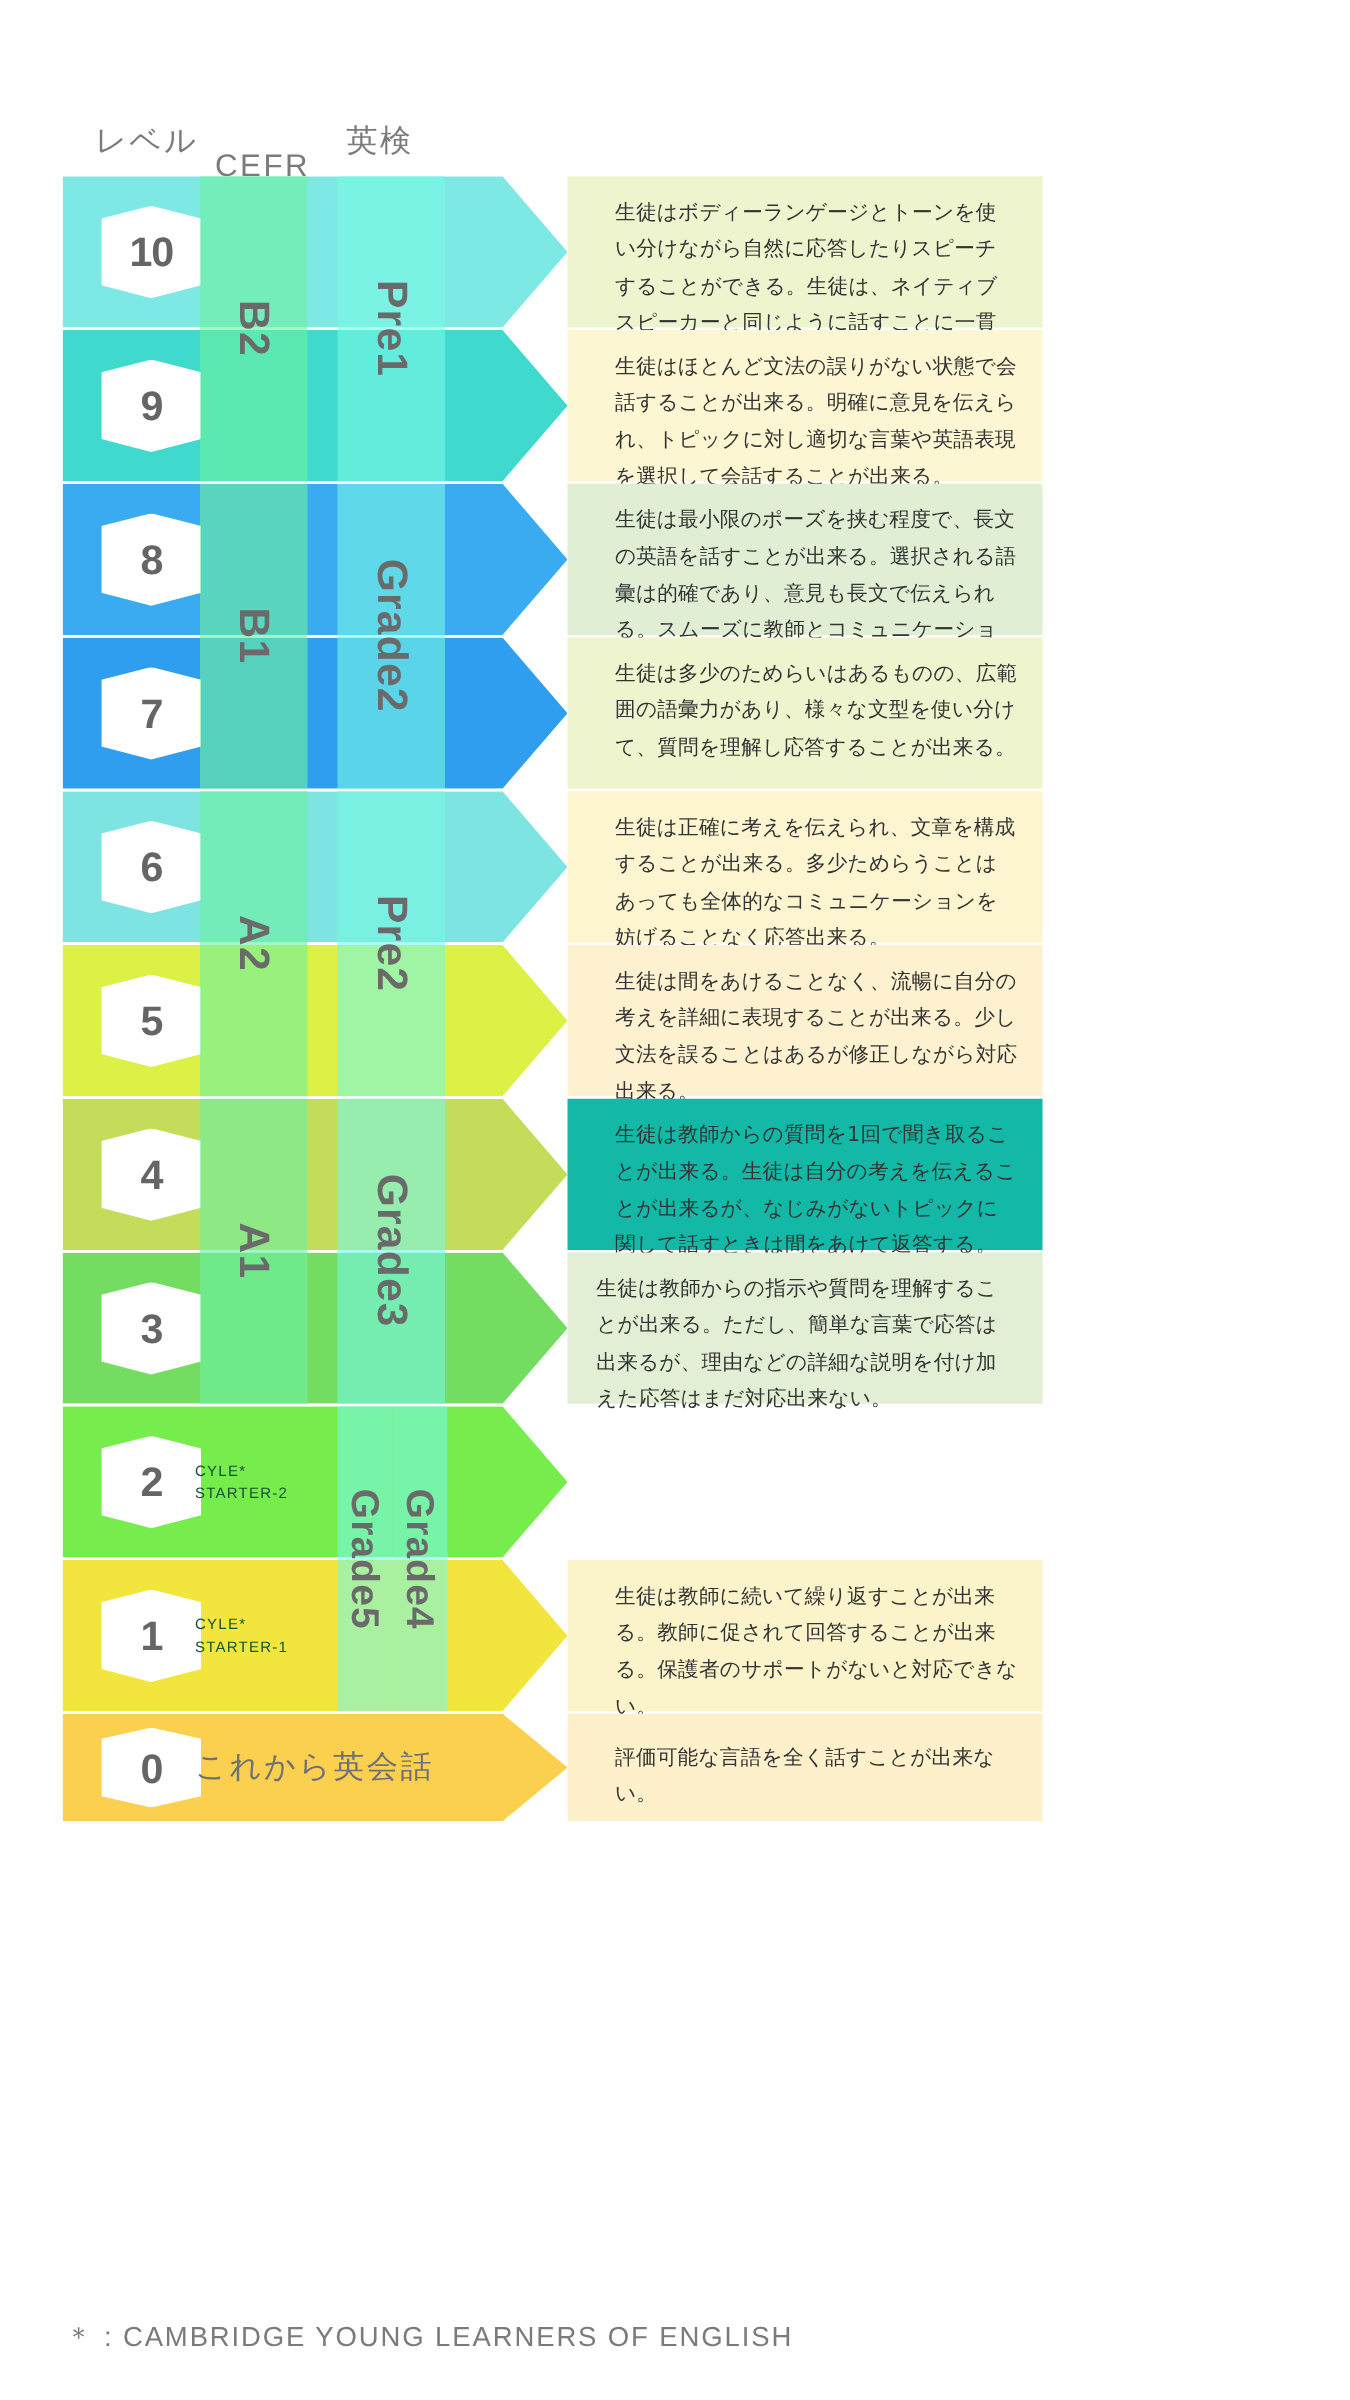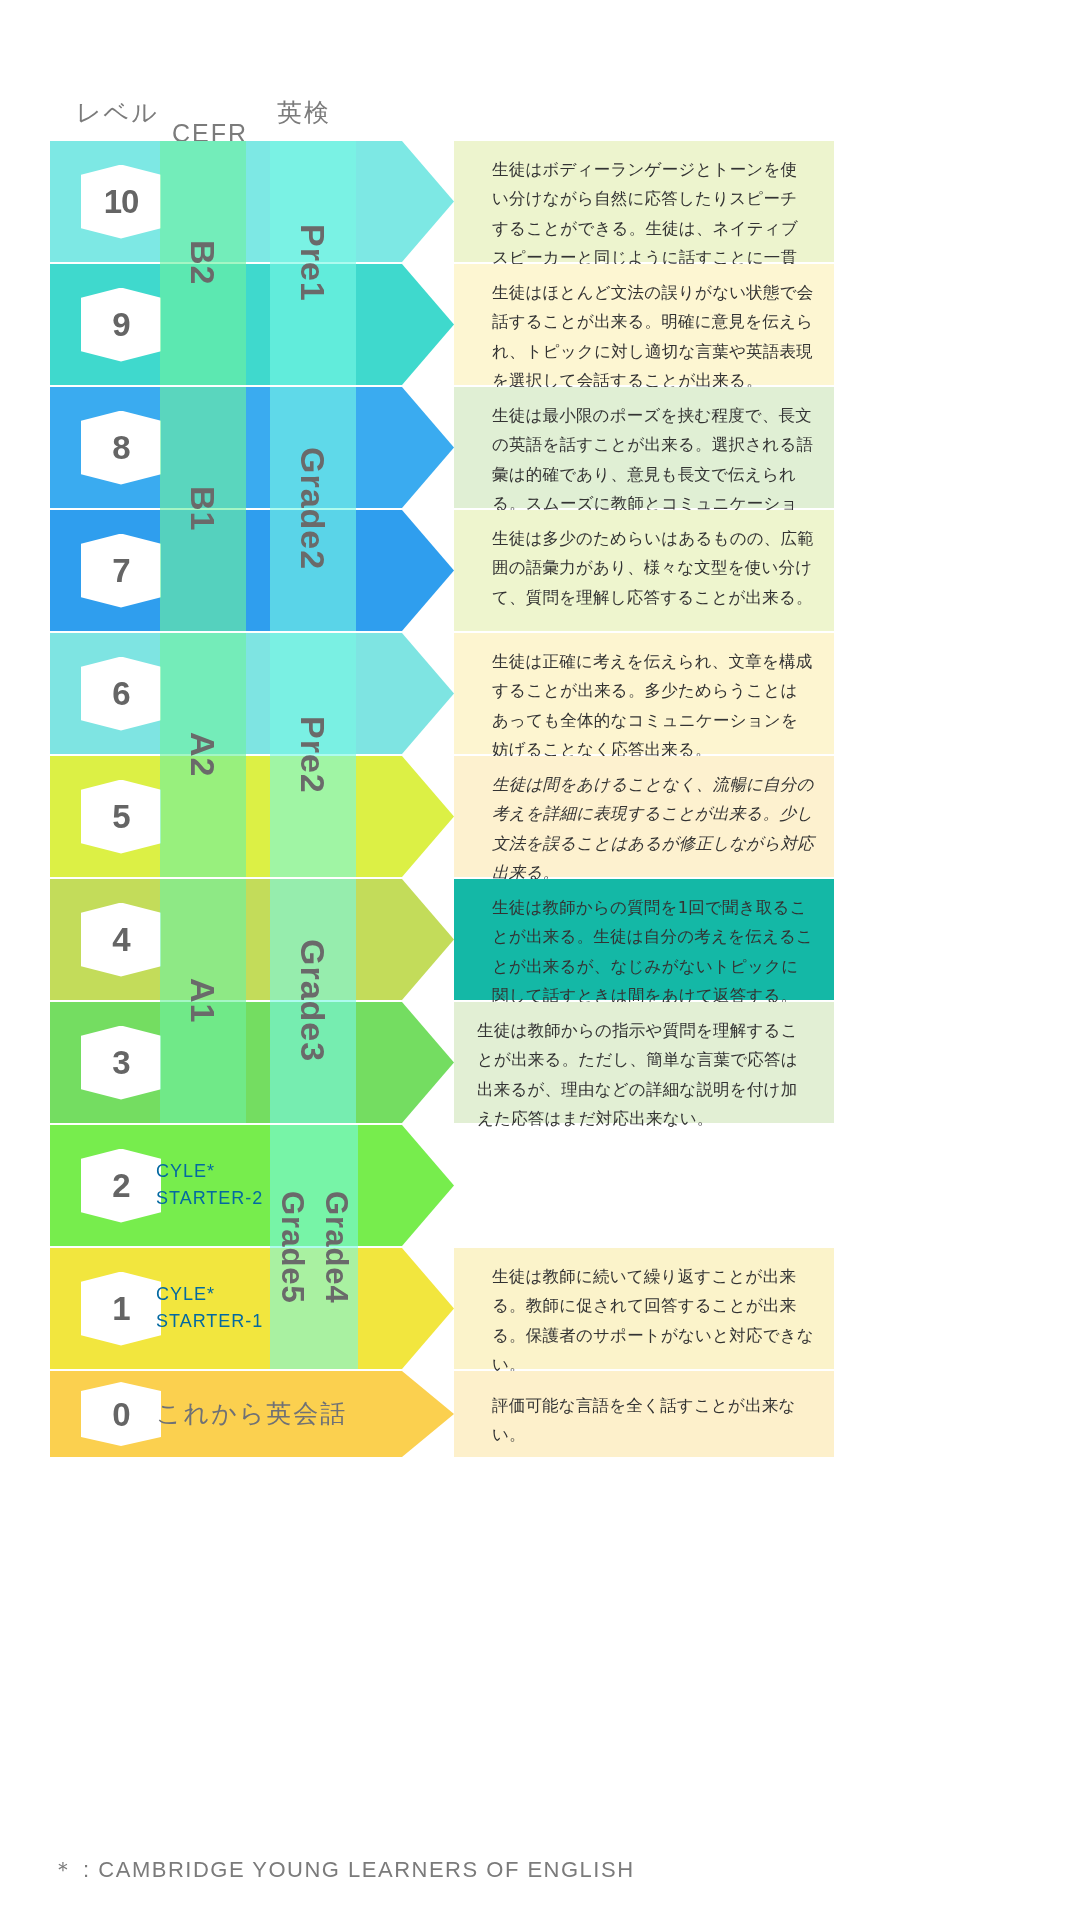--- a/index.html
+++ b/index.html
@@ -66,22 +66,22 @@
     top:50%;transform:translateY(-50%);
   }
   .badge span{
     font-size:33px;font-weight:bold;color:#656565;
     letter-spacing:-1px;line-height:1;
   }
 
   
   .inline-label{
     position:absolute;left:106px;top:50%;transform:translateY(-50%);
-    color:#0369a1;white-space:pre-line;
-    font-size:18px;line-height:1.55;letter-spacing:1px;
+    color:#14532d;white-space:pre-line;
+    font-size:12px;line-height:1.55;letter-spacing:1px;
   }
   .inline-label.jp{
     font-size:25px;letter-spacing:2px;color:#6f7175;
     font-family:"DejaVu Sans","Liberation Sans",sans-serif;
   }
 
   
   .vband{
     position:absolute;
     display:flex;align-items:center;justify-content:center;
@@ -159,21 +159,21 @@
     <div class="desc" style="background:#fdf5d0;">
       <p>生徒は正確に考えを伝えられ、文章を構成することが出来る。多少ためらうことはあっても全体的なコミュニケーションを妨げることなく応答出来る。</p>
     </div>
   </div>
 
   <div class="row" style="top:615px;height:121px;">
     <div class="band" style="background:#dcf045;"></div>
     <div class="badge">
         <span>5</span>
       </div>
-    <div class="desc" style="background:#fdf1cf;font-style:italic;">
+    <div class="desc" style="background:#fdf1cf;">
       <p>生徒は間をあけることなく、流暢に自分の考えを詳細に表現することが出来る。少し文法を誤ることはあるが修正しながら対応出来る。</p>
     </div>
   </div>
 
   <div class="row" style="top:738px;height:121px;">
     <div class="band" style="background:#c3dc5a;"></div>
     <div class="badge">
         <span>4</span>
       </div>
     <div class="desc" style="background:#14b8a6;">

